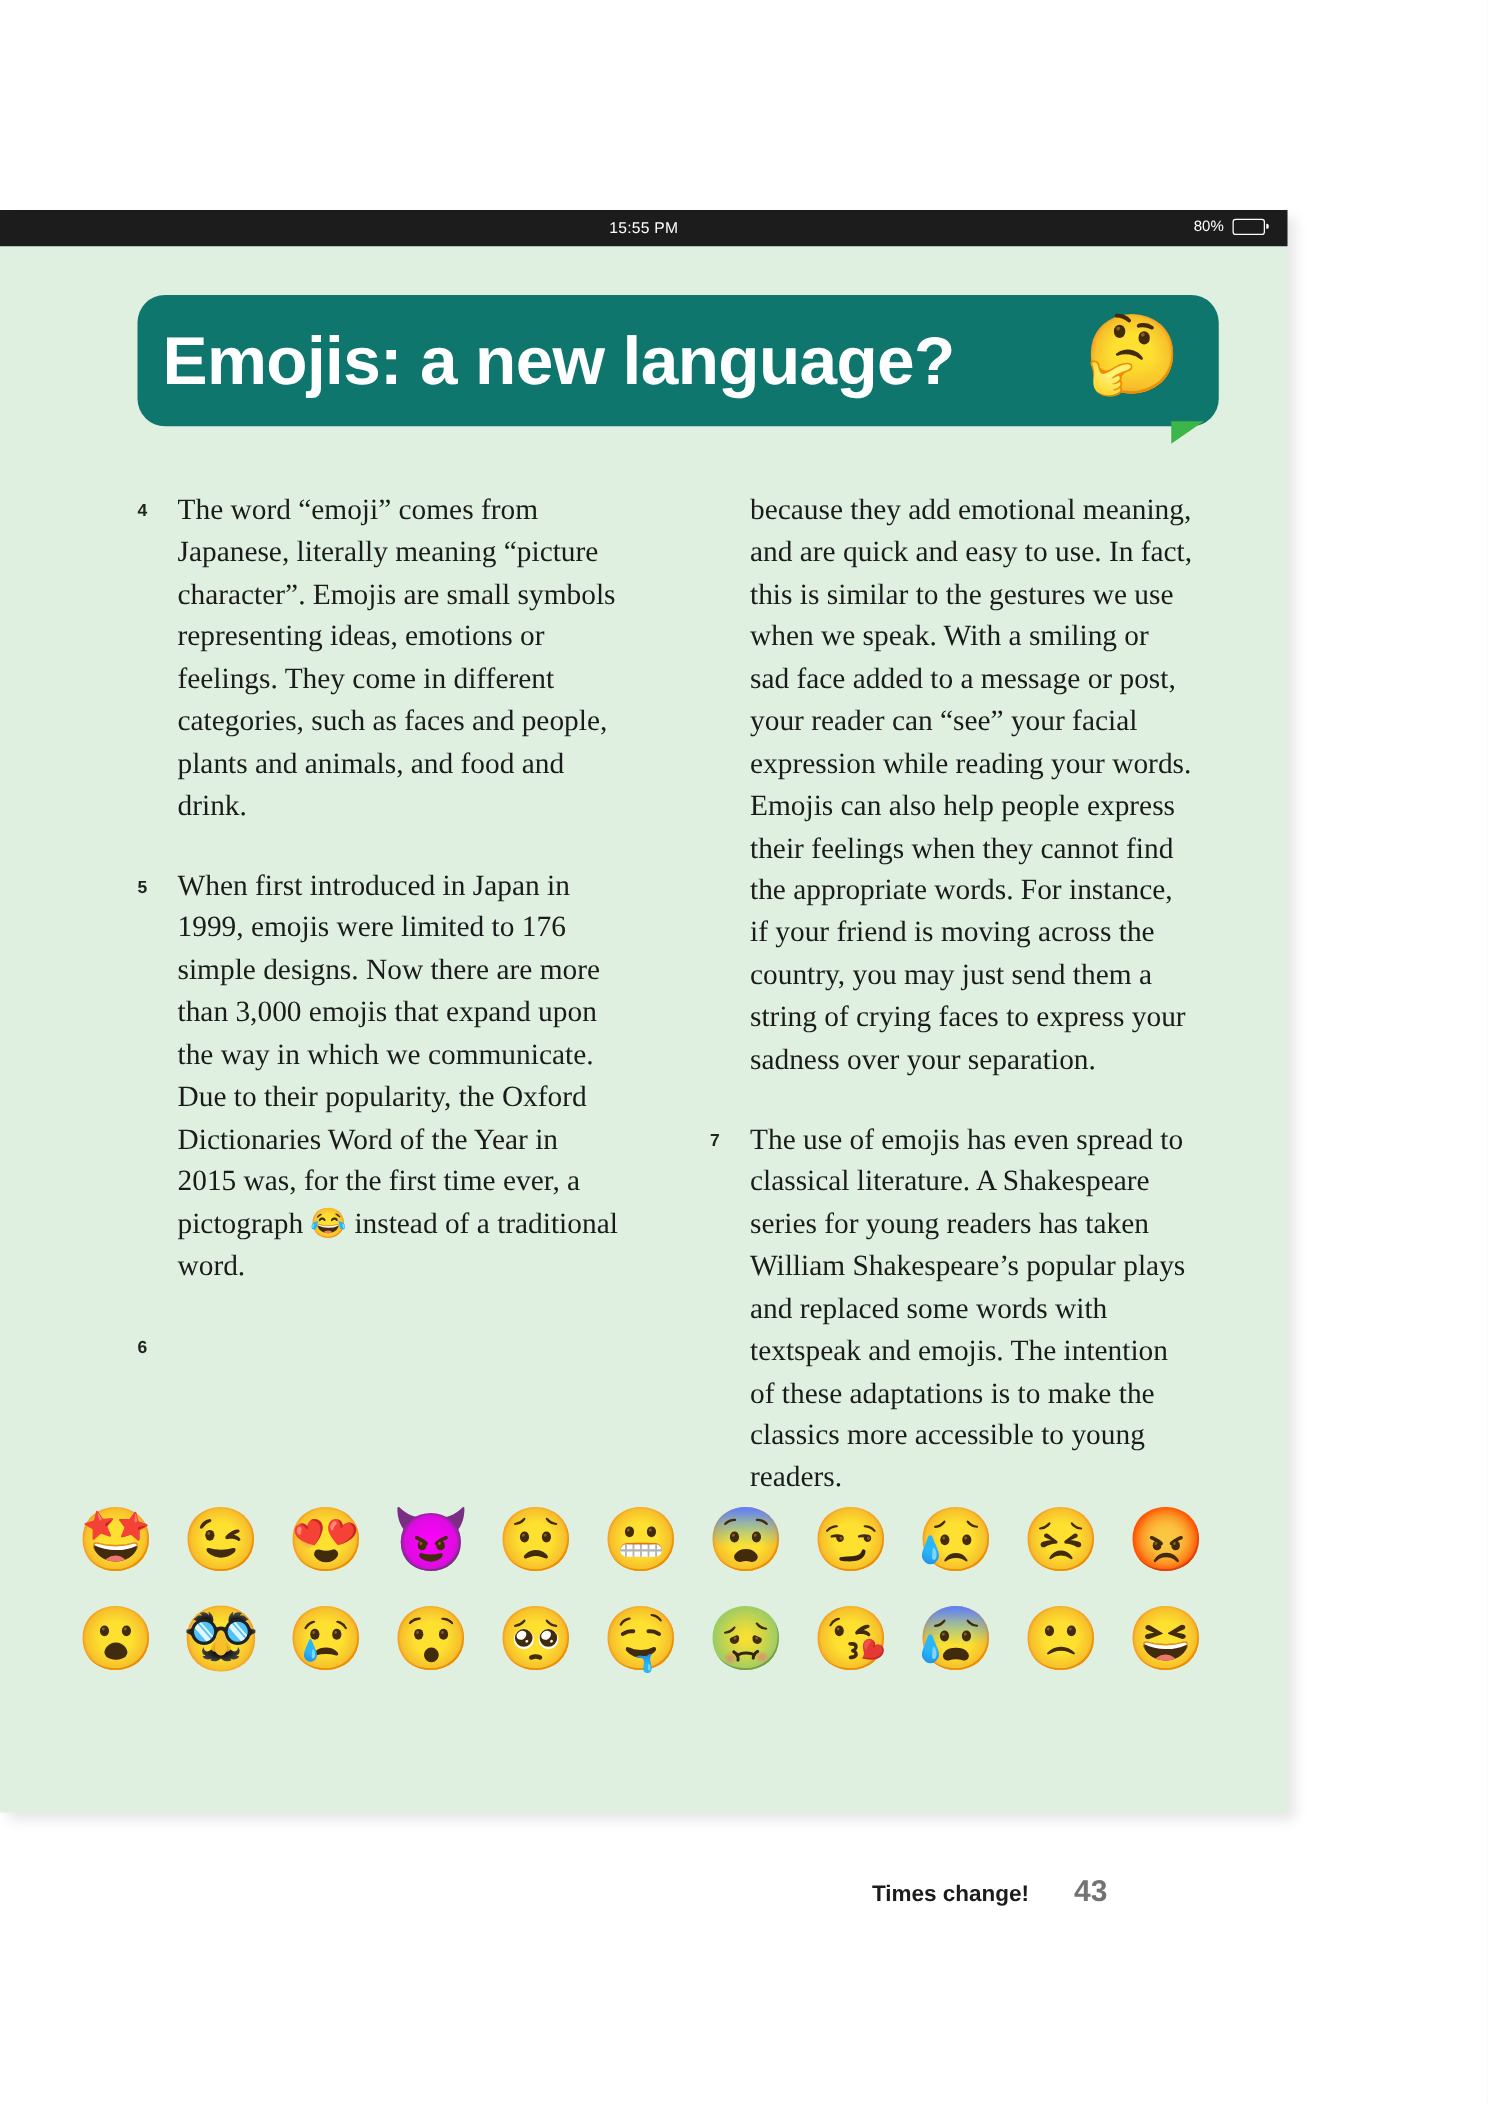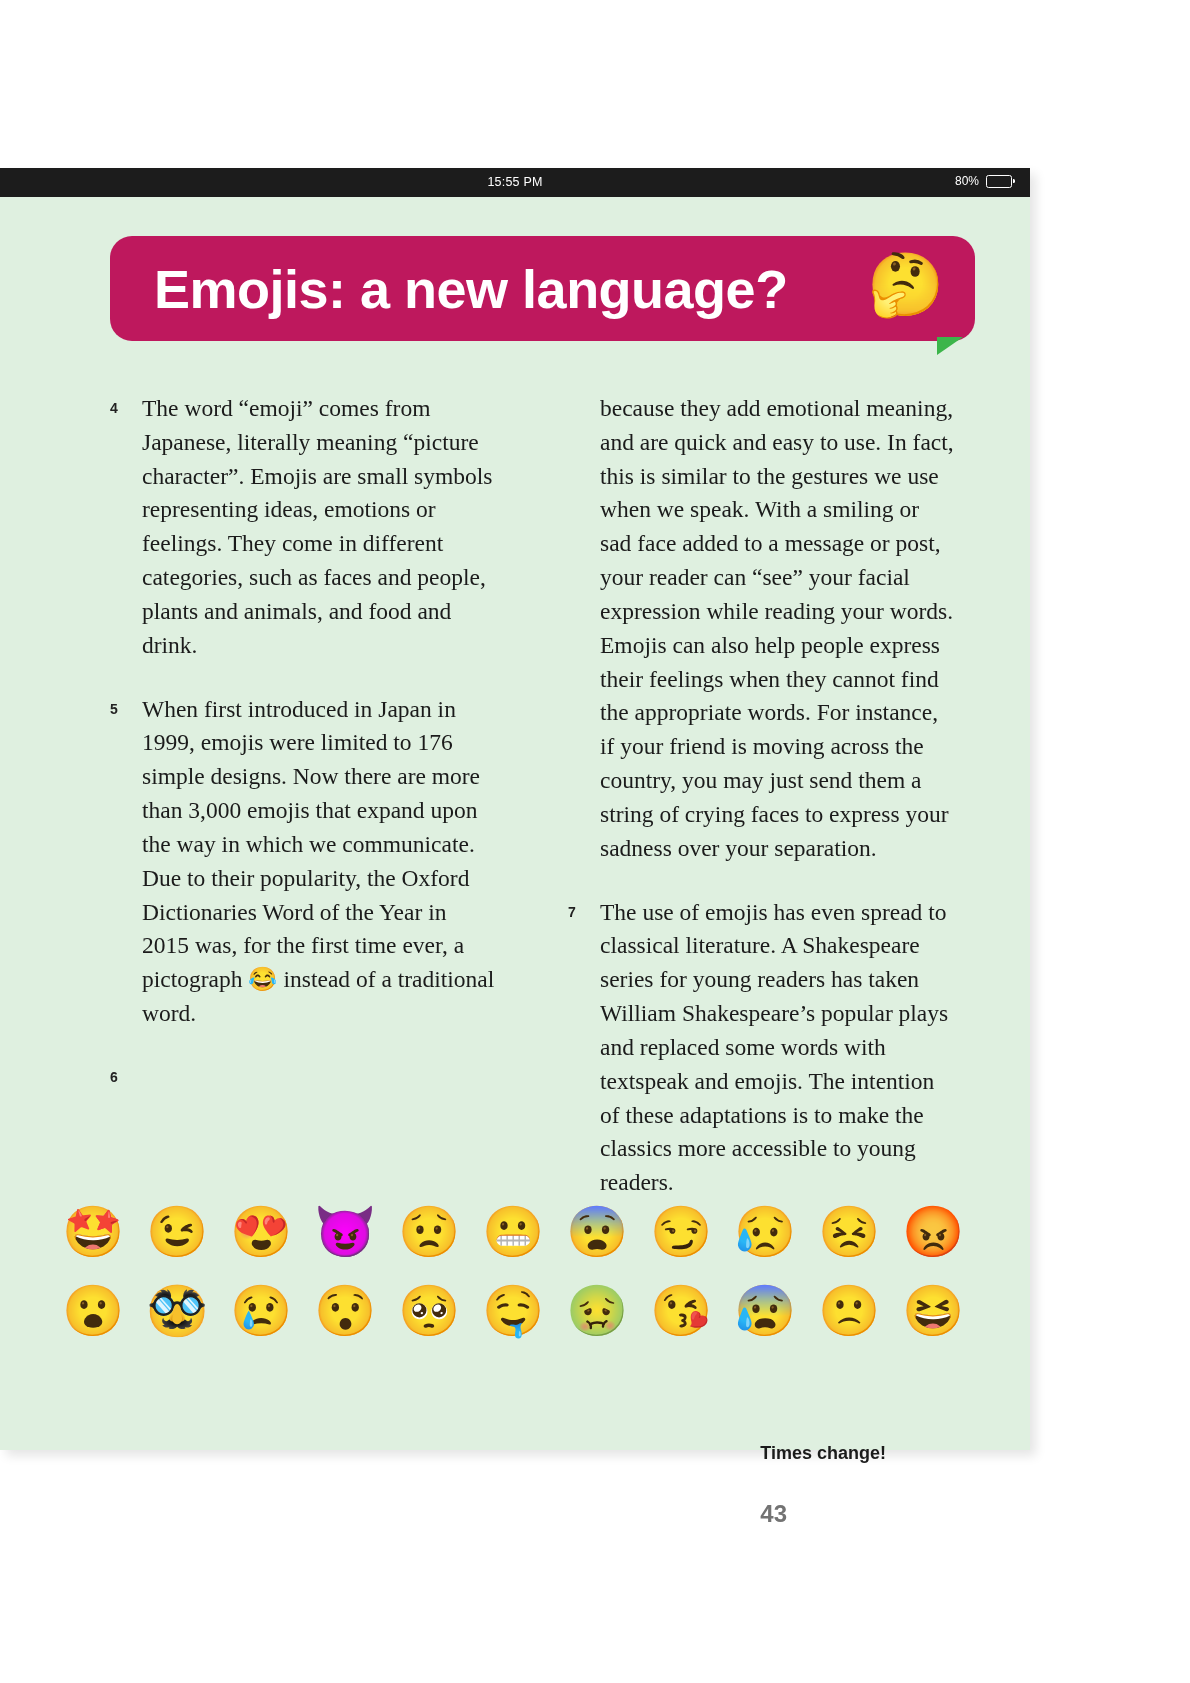--- a/index.html
+++ b/index.html
@@ -88,26 +88,26 @@
     border-radius: 1px;
   }
 
   
   .title-bubble {
     position: absolute;
     left: 110px;
     top: 68px;
     width: 865px;
     height: 105px;
-    background: #be185d;
+    background: #0f766e;
     border-radius: 22px;
     box-sizing: border-box;
     display: flex;
     align-items: center;
-    padding-left: 44px;
+    padding-left: 20px;
   }
   .title-bubble::after {
     content: "";
     position: absolute;
     right: 12px;
     bottom: -14px;
     width: 0;
     height: 0;
     border-left: 26px solid #3cb54a;
     border-bottom: 18px solid transparent;
@@ -183,21 +183,20 @@
 
   
   .footer {
     position: absolute;
     right: 176px;
     bottom: 155px;
     font-family: "Liberation Sans", sans-serif;
     display: flex;
     align-items: baseline;
     gap: 36px;
-    flex-direction: column;
   }
   .footer-label {
     font-size: 18px;
     font-weight: bold;
     color: #1b1b1b;
   }
   .footer-page {
     font-size: 24px;
     font-weight: bold;
     color: #737373;

